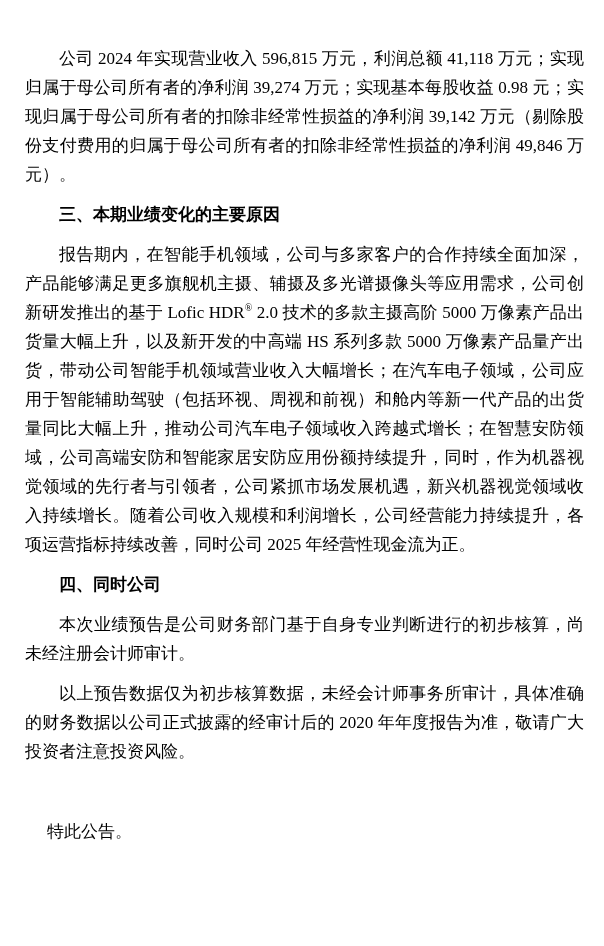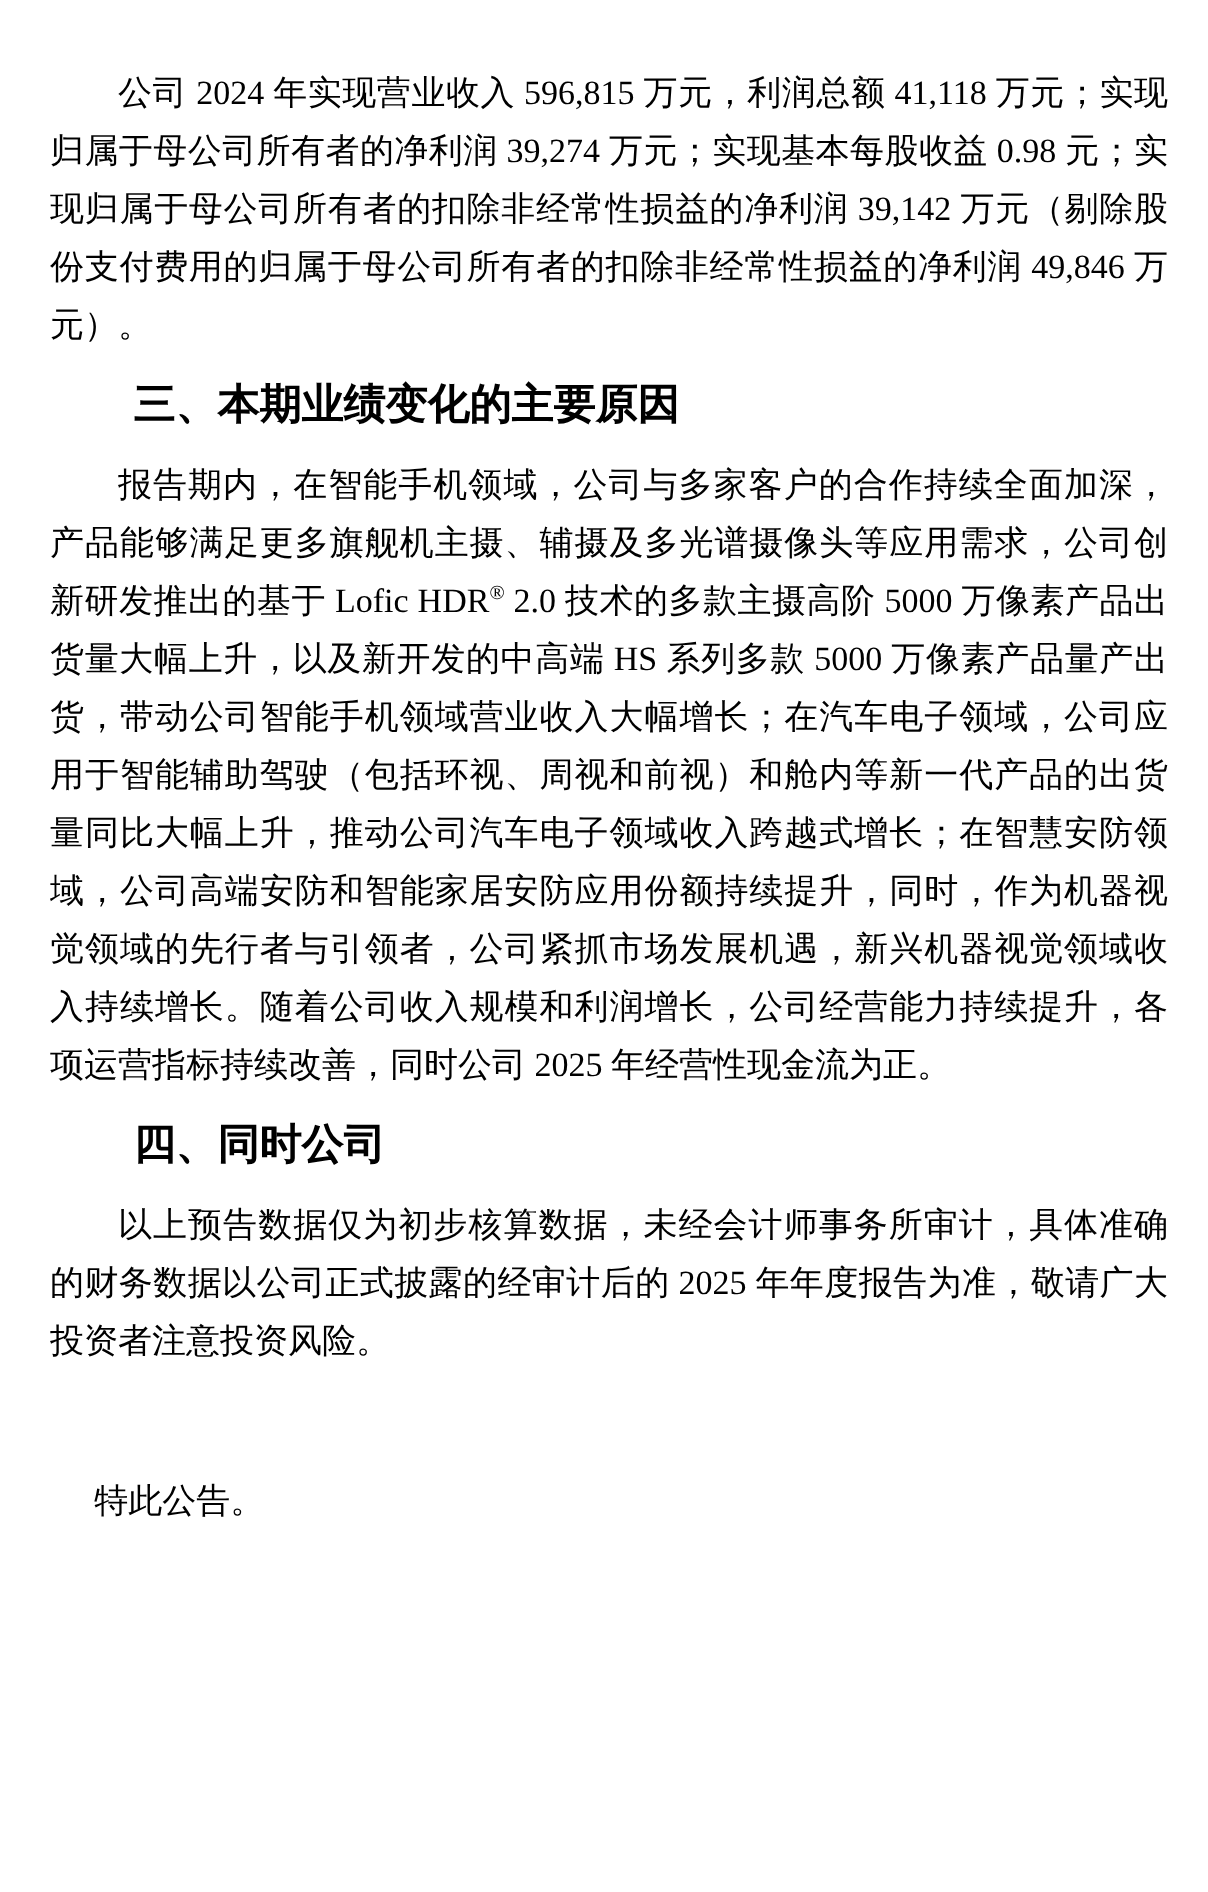--- a/index.html
+++ b/index.html
@@ -11,32 +11,32 @@
     height: 946px;
     background: #ffffff;
     color: #000000;
     font-family: "Liberation Serif", "DejaVu Serif", serif;
     overflow: hidden;
   }
   .page {
     box-sizing: border-box;
     width: 604px;
     height: 946px;
-    padding: 32px 20px 0 25px;
+    padding: 44px 20px 0 25px;
   }
   .para {
     font-size: 17px;
     line-height: 29px;
     margin: 0 0 11px 0;
     text-align: justify;
     text-indent: 2em;
     word-break: break-all;
   }
   .heading {
-    font-size: 21px;
+    font-size: 17px;
     line-height: 29px;
     font-weight: 700;
     margin: 2px 0 11px 0;
     text-indent: 2em;
   }
   .closing {
     margin-top: 51px;
     text-indent: 1.3em;
   }
   sup.reg {
@@ -51,20 +51,21 @@
 <div class="page">
 
   <p class="para">公司 2024 年实现营业收入 596,815 万元，利润总额 41,118 万元；实现归属于母公司所有者的净利润 39,274 万元；实现基本每股收益 0.98 元；实现归属于母公司所有者的扣除非经常性损益的净利润 39,142 万元（剔除股份支付费用的归属于母公司所有者的扣除非经常性损益的净利润 49,846 万元）。</p>
 
   <h2 class="heading">三、本期业绩变化的主要原因</h2>
 
   <p class="para"><span>报告期内，在智能手机领域，公司与多家客户的合作持续全面加深，产品能够满足更多旗舰机主摄、辅摄及多光谱摄像头等应用需求，公司创新研发推出的基于 Lofic HDR</span><sup class="reg">®</sup><span> 2.0 技术的多款主摄高阶 5000 万像素产品出货量大幅上升，以及新开发的中高端 HS 系列多款 5000 万像素产品量产出货，带动公司智能手机领域营业收入大幅增长；在汽车电子领域，公司应用于智能辅助驾驶（包括环视、周视和前视）和舱内等新一代产品的出货量同比大幅上升，推动公司汽车电子领域收入跨越式增长；在智慧安防领域，公司高端安防和智能家居安防应用份额持续提升，同时，作为机器视觉领域的先行者与引领者，公司紧抓市场发展机遇，新兴机器视觉领域收入持续增长。随着公司收入规模和利润增长，公司经营能力持续提升，各项运营指标持续改善，同时公司 2025 年经营性现金流为正。</span></p>
 
   <h2 class="heading">四、同时公司</h2>
 
+  <p class="para">本次业绩预告是公司财务部门基于自身专业判断进行的初步核算，尚未经注册会计师审计。</p>
 
 
 
-  <p class="para">以上预告数据仅为初步核算数据，未经会计师事务所审计，具体准确的财务数据以公司正式披露的经审计后的 2025 年年度报告为准，敬请广大投资者注意投资风险。</p>
+  <p class="para">以上预告数据仅为初步核算数据，未经会计师事务所审计，具体准确的财务数据以公司正式披露的经审计后的 2020 年年度报告为准，敬请广大投资者注意投资风险。</p>
 
   <p class="para closing">特此公告。</p>
 
 </div>
 
 </body></html>

